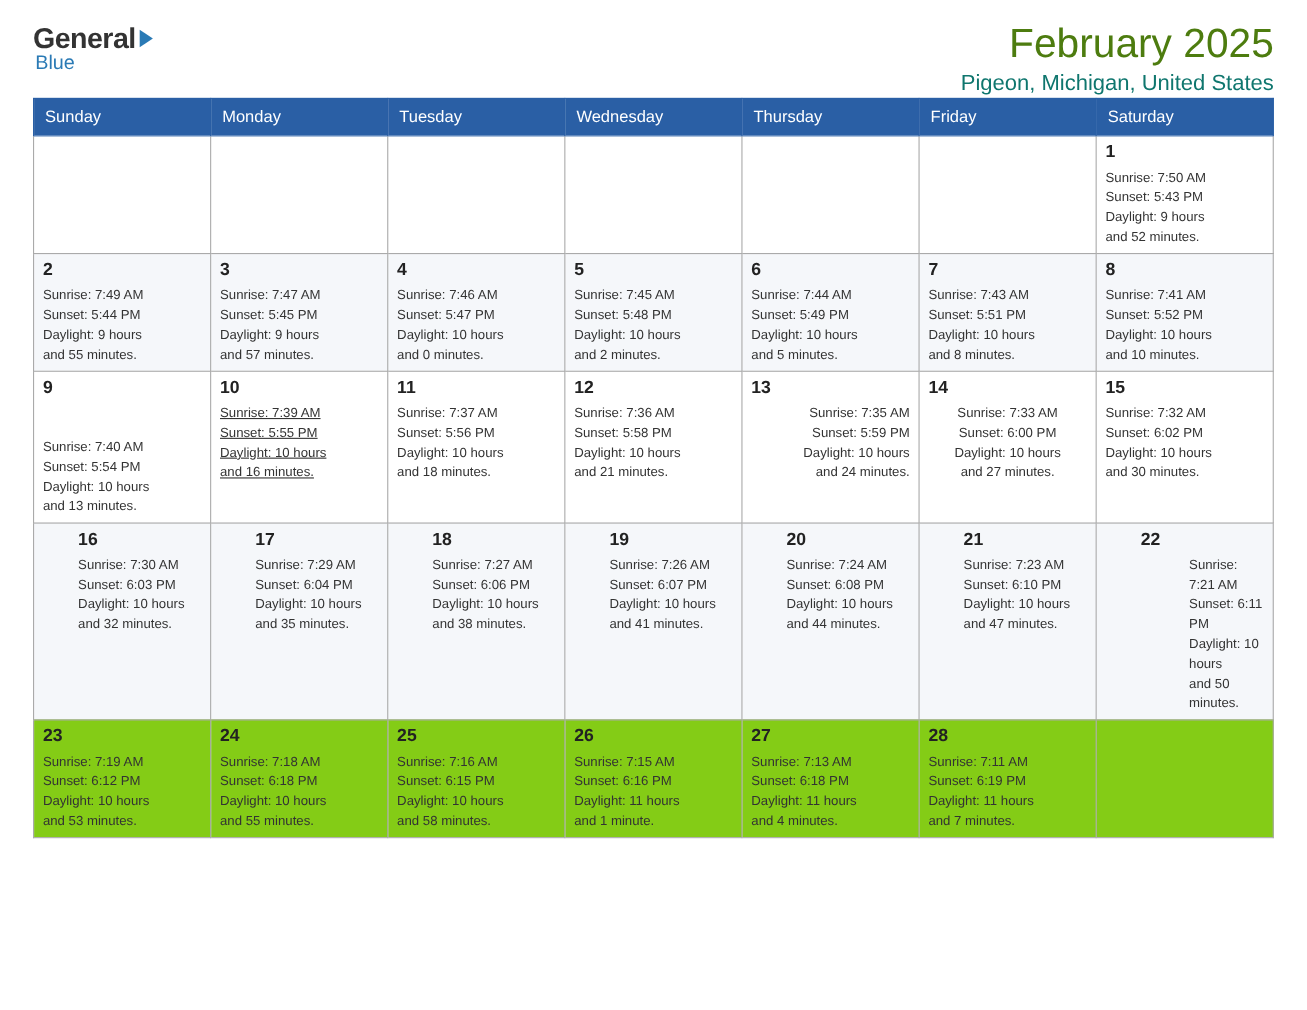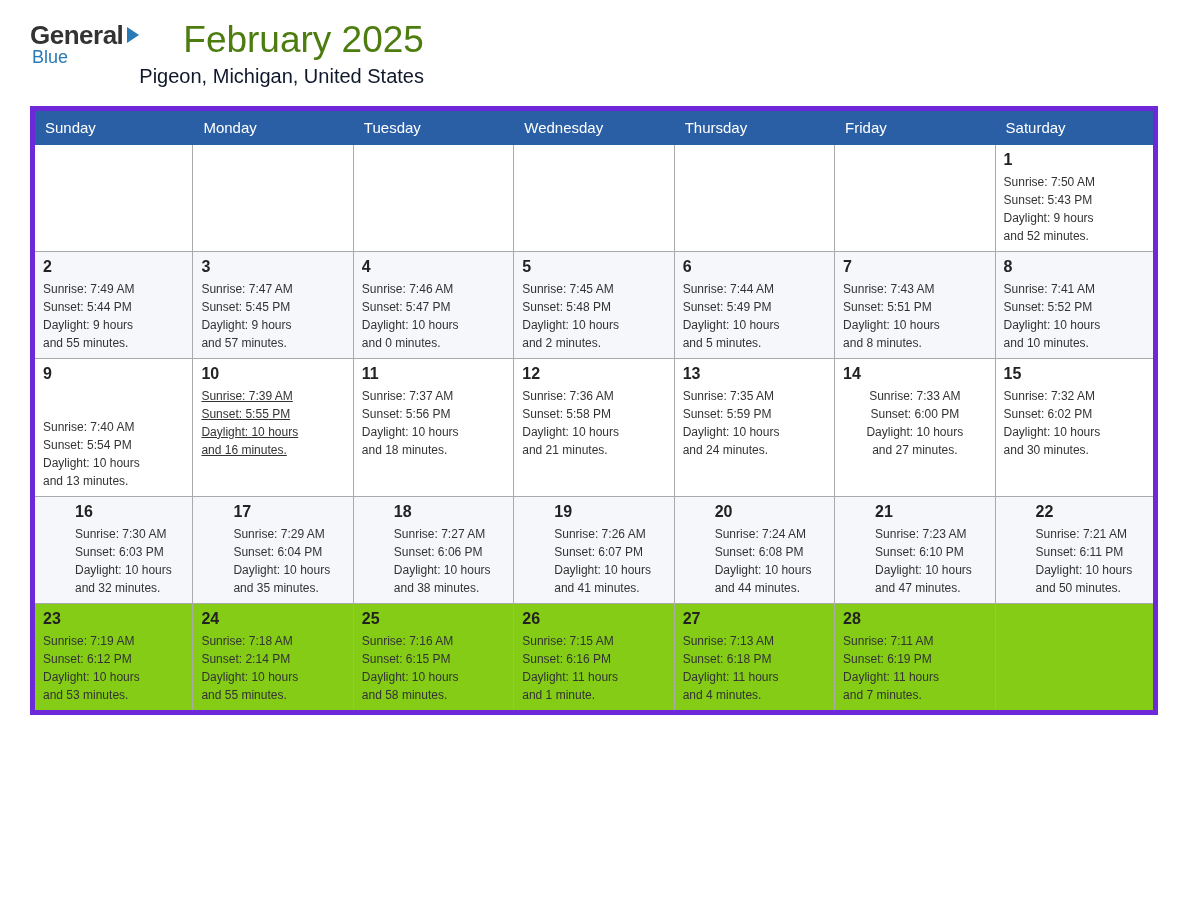--- a/index.html
+++ b/index.html
@@ -5,23 +5,23 @@
     * { box-sizing: border-box; margin: 0; padding: 0; }
     body {
       font-family: Arial, sans-serif;
       background: #fff;
       padding: 20px 30px;
       width: 1188px;
       min-height: 918px;
     }
     .header {
       display: flex;
-      justify-content: flex-start;
+      justify-content: space-between;
       align-items: flex-start;
-      margin-bottom: 18px;
+      margin-bottom: 1px;
     }
     .logo {
       display: flex;
       flex-direction: column;
       align-items: flex-start;
     }
     .logo-top {
       display: flex;
       align-items: center;
     }
@@ -51,27 +51,27 @@
       text-align: right;
     }
     .month-title {
       font-size: 37px;
       font-weight: normal;
       color: #4d7c0f;
       line-height: 1.1;
     }
     .location {
       font-size: 20px;
-      color: #0f172a;
+      color: #0f766e;
       margin-top: 4px;
     }
     .calendar {
       width: 100%;
       border-collapse: collapse;
-      border: 5px solid #6d28d9;
+      border: 1px solid #6d28d9;
     }
     .calendar th {
       background-color: #2a5fa5;
       color: #fff;
       font-size: 15px;
       font-weight: normal;
       padding: 8px 10px;
       text-align: left;
       border: 1px solid #2a5fa5;
     }
@@ -228,21 +228,21 @@
         </td>
         <td>
           <div class="day-number">12</div>
           <div class="day-info" style="white-space: pre-line;">Sunrise: 7:36 AM
 Sunset: 5:58 PM
 Daylight: 10 hours
 and 21 minutes.</div>
         </td>
         <td>
           <div class="day-number">13</div>
-          <div class="day-info" style="white-space: pre-line;">Sunrise: 7:35 AM
+          <div class="day-info" style="white-space: pre-line; text-align: right;">Sunrise: 7:35 AM
 Sunset: 5:59 PM
 Daylight: 10 hours
 and 24 minutes.</div>
         </td>
         <td>
           <div class="day-number">14</div>
           <div class="day-info" style="white-space: pre-line; text-align: center;">Sunrise: 7:33 AM
 Sunset: 6:00 PM
 Daylight: 10 hours
 and 27 minutes.</div>
@@ -293,38 +293,38 @@
         </td>
         <td>
           <div class="day-number">21</div>
           <div class="day-info" style="white-space: pre-line;">Sunrise: 7:23 AM
 Sunset: 6:10 PM
 Daylight: 10 hours
 and 47 minutes.</div>
         </td>
         <td>
           <div class="day-number">22</div>
-          <div class="day-info" style="white-space: pre-line;">Sunrise: 7:21 AM
+          <div class="day-info" style="white-space: pre-line; margin-left: 44px;">Sunrise: 7:21 AM
 Sunset: 6:11 PM
 Daylight: 10 hours
 and 50 minutes.</div>
         </td>
       </tr>
       <tr class="row-week5">
         <td>
           <div class="day-number">23</div>
           <div class="day-info" style="white-space: pre-line;">Sunrise: 7:19 AM
 Sunset: 6:12 PM
 Daylight: 10 hours
 and 53 minutes.</div>
         </td>
         <td>
           <div class="day-number">24</div>
           <div class="day-info" style="white-space: pre-line;">Sunrise: 7:18 AM
-Sunset: 2:14 PM
+Sunset: 6:18 PM
 Daylight: 10 hours
 and 55 minutes.</div>
         </td>
         <td>
           <div class="day-number">25</div>
           <div class="day-info" style="white-space: pre-line;">Sunrise: 7:16 AM
 Sunset: 6:15 PM
 Daylight: 10 hours
 and 58 minutes.</div>
         </td>

